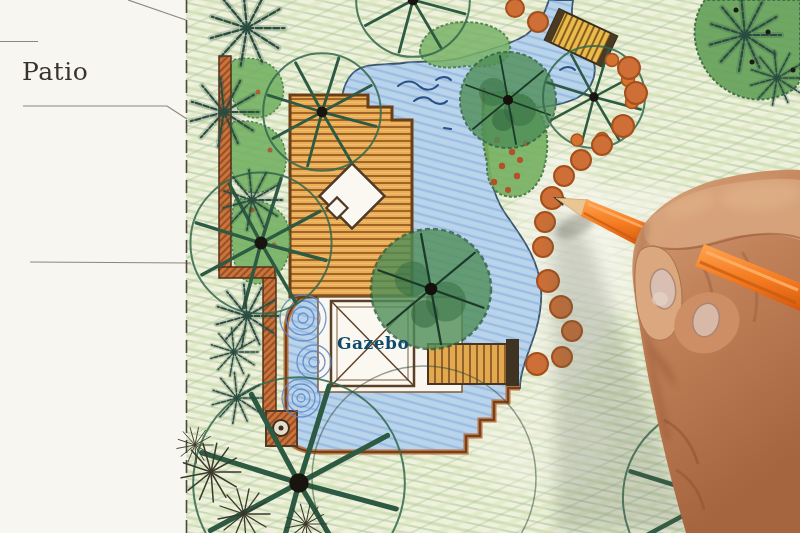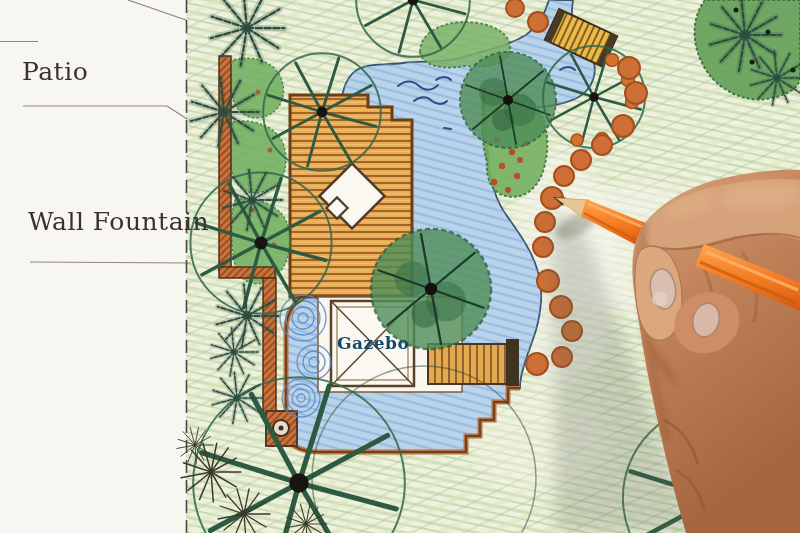--- a/index.html
+++ b/index.html
@@ -358,15 +358,14 @@
     <ellipse cx="660" cy="299" rx="8" ry="7" fill="#e6d4c8" opacity="0.7"></ellipse>
     <path d="M648,342 C660,352 672,368 678,388 C666,380 654,362 648,342 Z" fill="#7d4426" opacity="0.3" filter="url(#b3)"></path>
   </g>
   <g>
     <path d="M676,316 C682,298 702,288 720,294 C738,300 744,318 736,334 C726,352 704,358 689,350 C677,343 671,330 676,316 Z" fill="#cd8e66"></path>
     <ellipse cx="706" cy="320" rx="13" ry="17" transform="rotate(15 706 320)" fill="#d8b9a8" stroke="#ab8570" stroke-width="1.5"></ellipse>
   </g>
 </svg>
 
 <div class="label label-patio">Patio</div>
-<div class="label label-wall-fountain">Wall Fountain</div>
 <div class="label label-gazebo">Gazebo</div>
 </div>
 
 </body></html>

